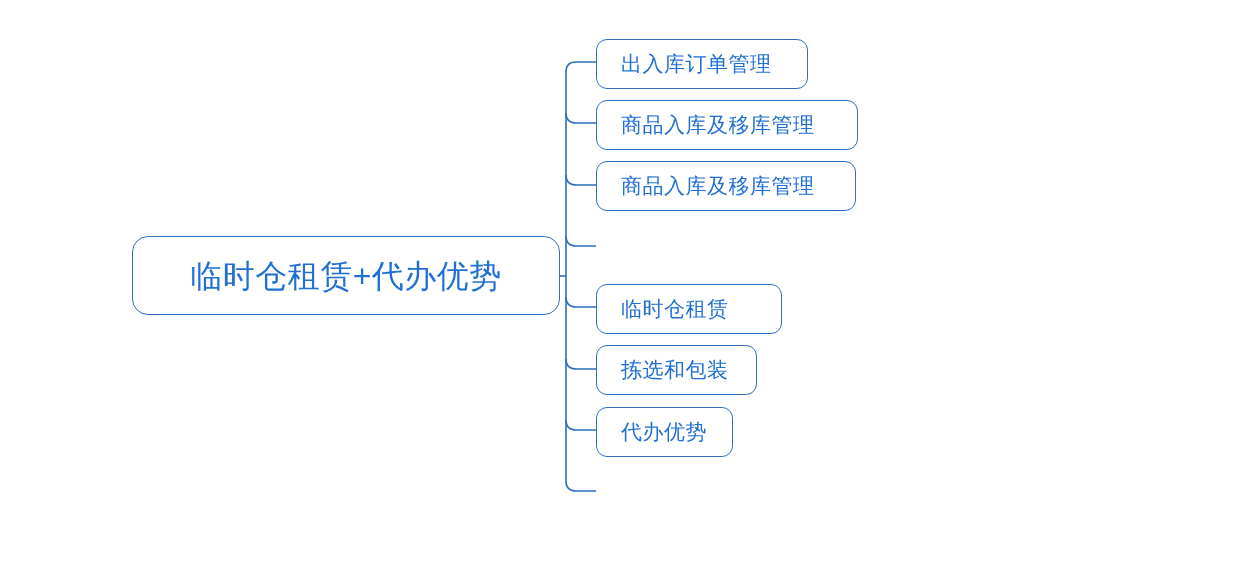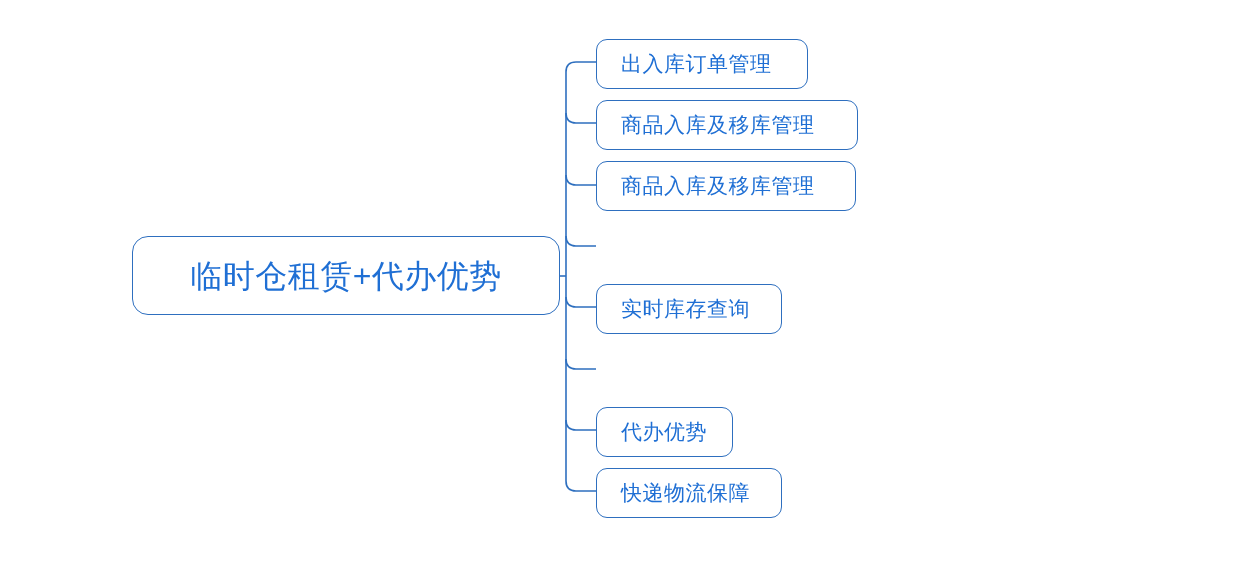--- a/index.html
+++ b/index.html
@@ -100,25 +100,25 @@
   <div class="node branch-node" style="left:596px; top:100px; width:262px;">
     <span class="node-label">商品入库及移库管理</span>
   </div>
 
   <div class="node branch-node" style="left:596px; top:161px; width:260px;">
     <span class="node-label">商品入库及移库管理</span>
   </div>
 
 
   <div class="node branch-node" style="left:596px; top:284px; width:186px;">
-    <span class="node-label">实时库存查询</span>
+    <span class="node-label">临时仓租赁</span>
   </div>
 
+  <div class="node branch-node" style="left:596px; top:345px; width:161px;">
+    <span class="node-label">拣选和包装</span>
+  </div>
 
   <div class="node branch-node" style="left:596px; top:407px; width:137px;">
     <span class="node-label">代办优势</span>
   </div>
 
-  <div class="node branch-node" style="left:596px; top:468px; width:186px;">
-    <span class="node-label">快递物流保障</span>
-  </div>
 
 </div>
 
 </body></html>

